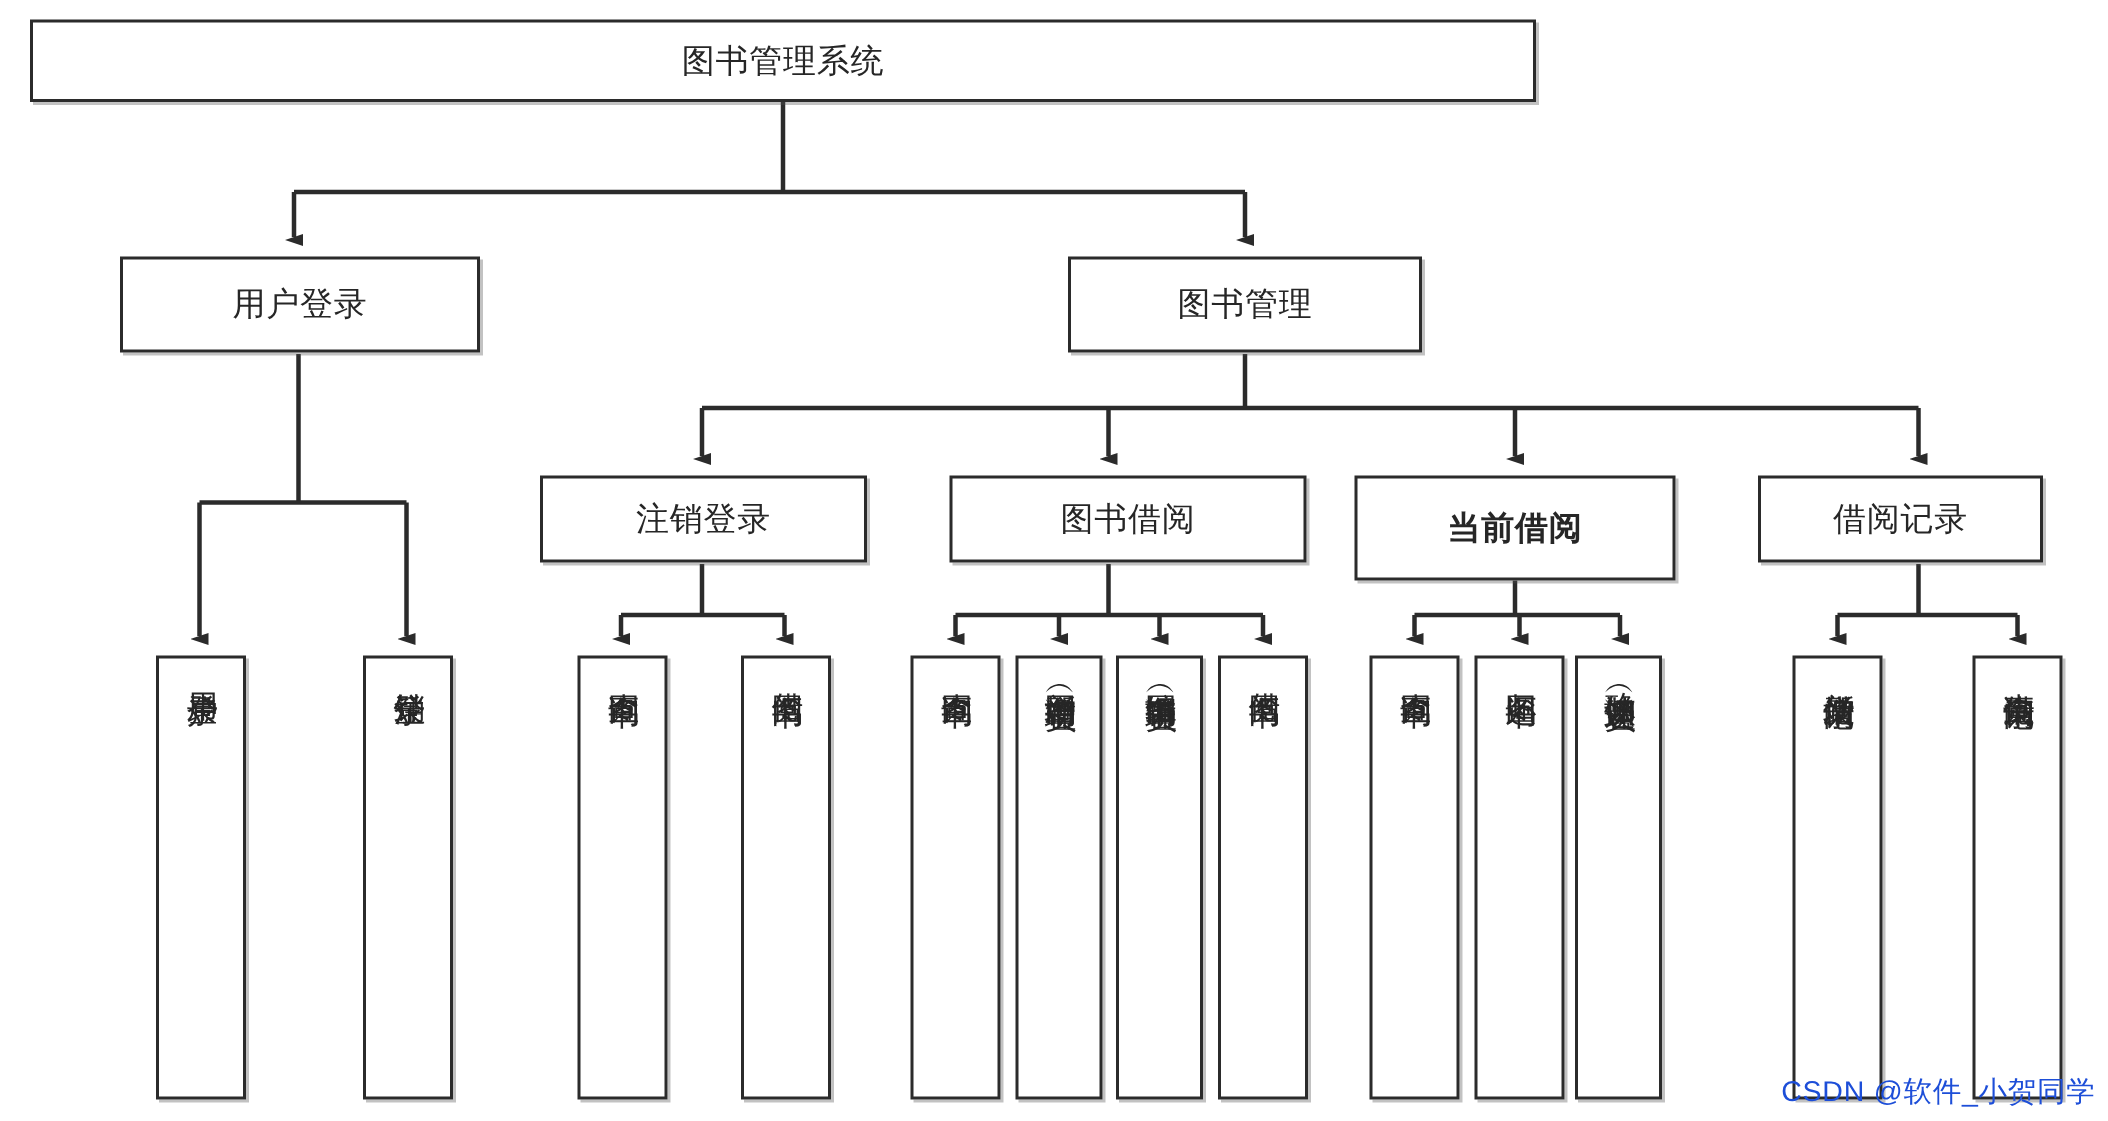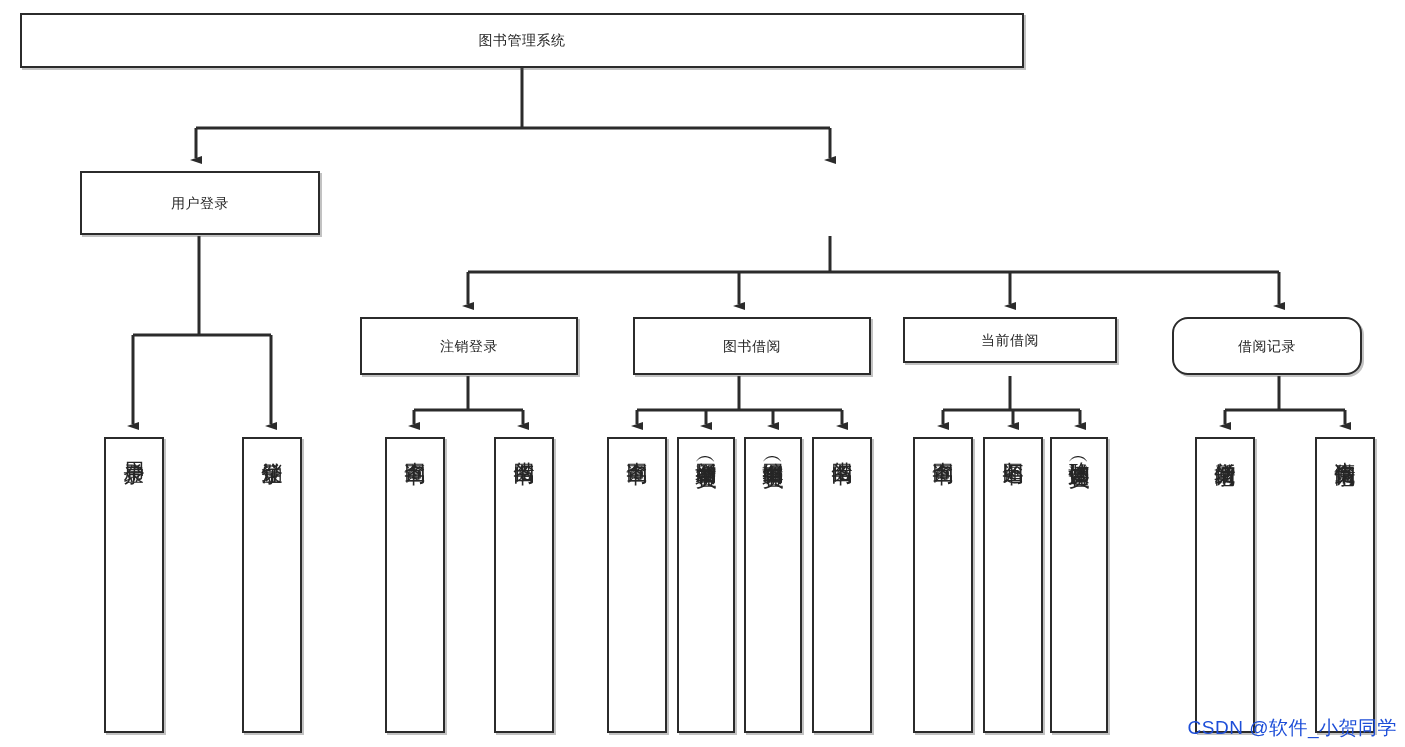--- a/index.html
+++ b/index.html
@@ -35,21 +35,21 @@
     z-index: 2;
   }
   .node-label {
     display: block;
     text-align: center;
     line-height: 1.15;
     letter-spacing: 0.5px;
   }
   .node.horizontal .node-label {
     writing-mode: horizontal-tb;
-    font-size: 14px;
+    font-size: 22px;
   }
   .node.vertical {
     padding: 6px 0;
     align-items: flex-start;
   }
   .node.vertical .node-label {
     writing-mode: vertical-rl;
     text-orientation: upright;
     font-size: 21px;
     line-height: 1.05;
@@ -122,31 +122,34 @@
     </g>
   </svg>
 
   <div class="node horizontal" style="left:20px; top:13px; width:1004px; height:55px;">
     <span class="node-label">图书管理系统</span>
   </div>
 
   <div class="node horizontal" style="left:80px; top:171px; width:240px; height:64px;">
     <span class="node-label">用户登录</span>
   </div>
+  <div class="node horizontal" style="left:712px; top:171px; width:236px; height:64px;">
+    <span class="node-label">图书管理</span>
+  </div>
 
   <div class="node horizontal" style="left:360px; top:317px; width:218px; height:58px;">
     <span class="node-label">注销登录</span>
   </div>
   <div class="node horizontal" style="left:633px; top:317px; width:238px; height:58px;">
     <span class="node-label">图书借阅</span>
   </div>
-  <div class="node horizontal" style="left:903px; top:317px; width:214px; height:46px;">
+  <div class="node horizontal" style="left:903px; top:317px; width:214px; height:70px;font-weight:bold;">
     <span class="node-label">当前借阅</span>
   </div>
-  <div class="node horizontal" style="left:1172px; top:317px; width:190px; height:58px;border-radius:16px;">
+  <div class="node horizontal" style="left:1172px; top:317px; width:190px; height:58px;">
     <span class="node-label">借阅记录</span>
   </div>
 
   <div class="node vertical" style="left:104px; top:437px; width:60px; height:296px;">
     <span class="node-label">用户登录</span>
   </div>
   <div class="node vertical" style="left:242px; top:437px; width:60px; height:296px;">
     <span class="node-label">注销登录</span>
   </div>
   <div class="node vertical" style="left:385px; top:437px; width:60px; height:296px;">

